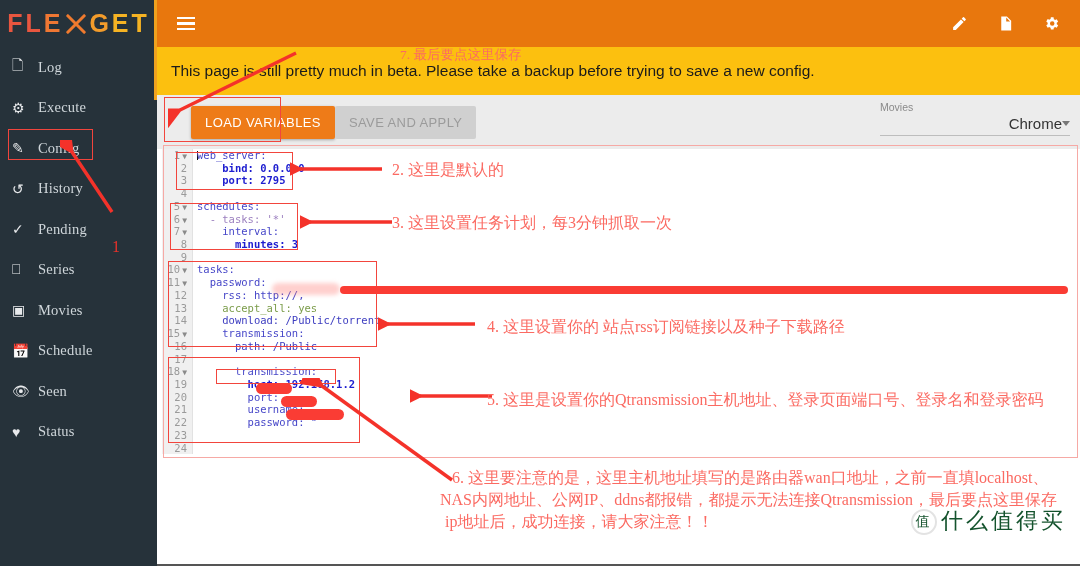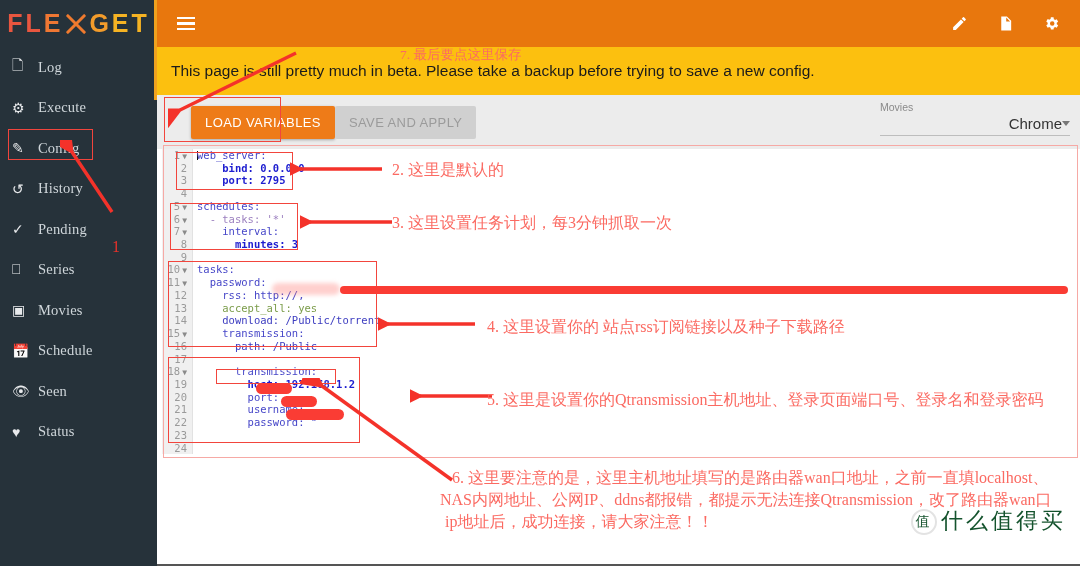--- a/index.html
+++ b/index.html
@@ -385,21 +385,21 @@
     <svg style="position:absolute;left:300px;top:378px;width:200px;height:110px;">
       <defs>
           <marker id="ah6" markerWidth="7" markerHeight="7" refX="1" refY="3.5" orient="auto">
             <polygon points="7,0 7,7 0,3.5" fill="#f4322a"></polygon>
           </marker>
         </defs>
       <line x1="152" y1="102" x2="22" y2="8" stroke="#f4322a" stroke-width="3.4" marker-end="url(#ah6)"></line>
     </svg>
 
     <div class="anno" style="left:452px;top:468px;">6. 这里要注意的是，这里主机地址填写的是路由器wan口地址，之前一直填localhost、</div>
-    <div class="anno" style="left:440px;top:490px;">NAS内网地址、公网IP、ddns都报错，都提示无法连接Qtransmission，改了路由器wan口</div>
+    <div class="anno" style="left:440px;top:490px;">NAS内网地址、公网IP、ddns都报错，都提示无法连接Qtransmission，最后要点这里保存</div>
     <div class="anno" style="left:445px;top:512px;">ip地址后，成功连接，请大家注意！！</div>
 
     <div class="wm">
       <span class="circ">值</span><span>什么值得买</span>
     </div>
   </div>
 
 </div>
 
 </body></html>

